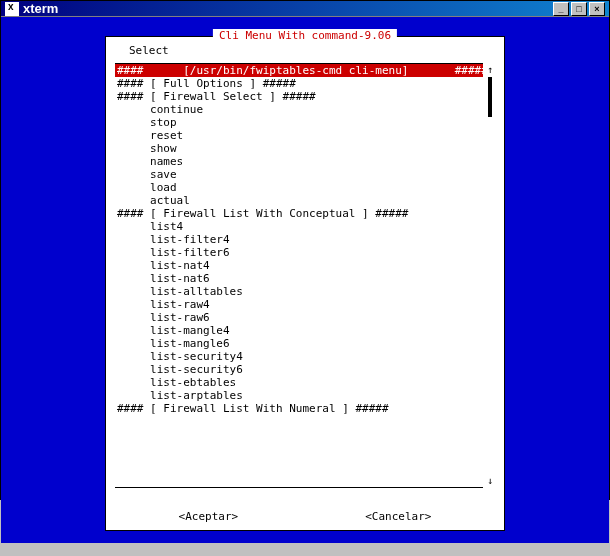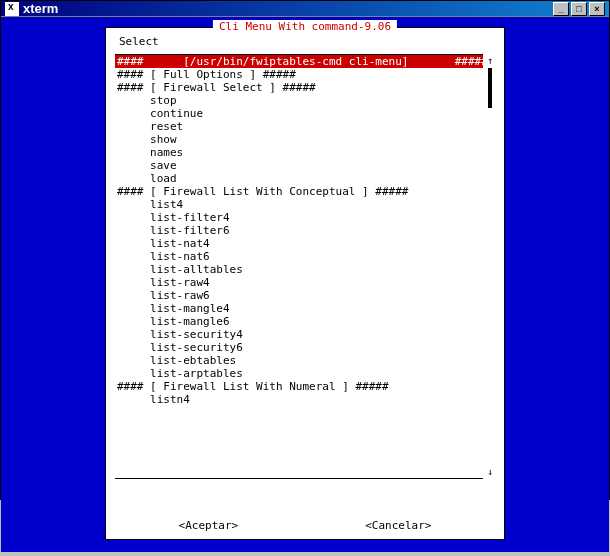--- a/index.html
+++ b/index.html
@@ -56,21 +56,21 @@
     align-items: center;
     justify-content: center;
     font-size: 9px;
     font-weight: bold;
     color: #000;
     cursor: pointer;
   }
   .client {
     flex: 1;
     background: #0000cd;
-    padding: 10px 104px 12px 104px;
+    padding: 19px 104px 12px 104px;
     border-top: 1px solid #808080;
     position: relative;
   }
   .dialog {
     background: #fff;
     width: 100%;
     height: 100%;
     position: relative;
     padding: 6px 10px 8px 10px;
   }
@@ -85,21 +85,21 @@
     top: -7px;
     left: 50%;
     transform: translateX(-50%);
     background: #fff;
     padding: 0 6px;
     color: #cc0000;
     white-space: nowrap;
   }
   .select-label {
     color: #000;
-    margin: 2px 0 6px 4px;
+    margin: 2px 0 6px 14px;
   }
   .list-wrap {
     position: relative;
     height: 425px;
   }
   .list-border {
     position: absolute;
     inset: 0;
     right: 12px;
     border-top: 1px solid #000;
@@ -147,21 +147,20 @@
     background: #000;
   }
   .button-row {
     display: flex;
     justify-content: space-around;
     margin-top: 22px;
     color: #000;
   }
   .dlg-btn {
     cursor: pointer;
-    margin-top: 18px;
   }
 </style>
 </head>
 <body>
 
 <div class="window">
 
   <div class="titlebar">
     <div class="titlebar-icon"></div>
     <div class="titlebar-title">xterm</div>
@@ -178,44 +177,44 @@
       <div class="dialog-title">Cli Menu With command-9.06</div>
 
       <div class="select-label">Select</div>
 
       <div class="list-wrap">
         <div class="list-border"></div>
         <div class="list" id="menu-list">
             <div class="row selected">####      [/usr/bin/fwiptables-cmd cli-menu]       #####</div>
             <div class="row">#### [ Full Options ] #####</div>
             <div class="row">#### [ Firewall Select ] #####</div>
+            <div class="row">     continue</div>
             <div class="row">     stop</div>
-            <div class="row">     continue</div>
             <div class="row">     reset</div>
             <div class="row">     show</div>
             <div class="row">     names</div>
             <div class="row">     save</div>
             <div class="row">     load</div>
+            <div class="row">     actual</div>
             <div class="row">#### [ Firewall List With Conceptual ] #####</div>
             <div class="row">     list4</div>
             <div class="row">     list-filter4</div>
             <div class="row">     list-filter6</div>
             <div class="row">     list-nat4</div>
             <div class="row">     list-nat6</div>
             <div class="row">     list-alltables</div>
             <div class="row">     list-raw4</div>
             <div class="row">     list-raw6</div>
             <div class="row">     list-mangle4</div>
             <div class="row">     list-mangle6</div>
             <div class="row">     list-security4</div>
             <div class="row">     list-security6</div>
             <div class="row">     list-ebtables</div>
             <div class="row">     list-arptables</div>
             <div class="row">#### [ Firewall List With Numeral ] #####</div>
-            <div class="row">     listn4</div>
           </div>
         <div class="scroll-col">
           <div class="scroll-arrow up">↑</div>
           <div class="thumb"></div>
           <div class="scroll-arrow down">↓</div>
         </div>
       </div>
 
       <div class="button-row">
         <span class="dlg-btn">&lt;Aceptar&gt;</span>

